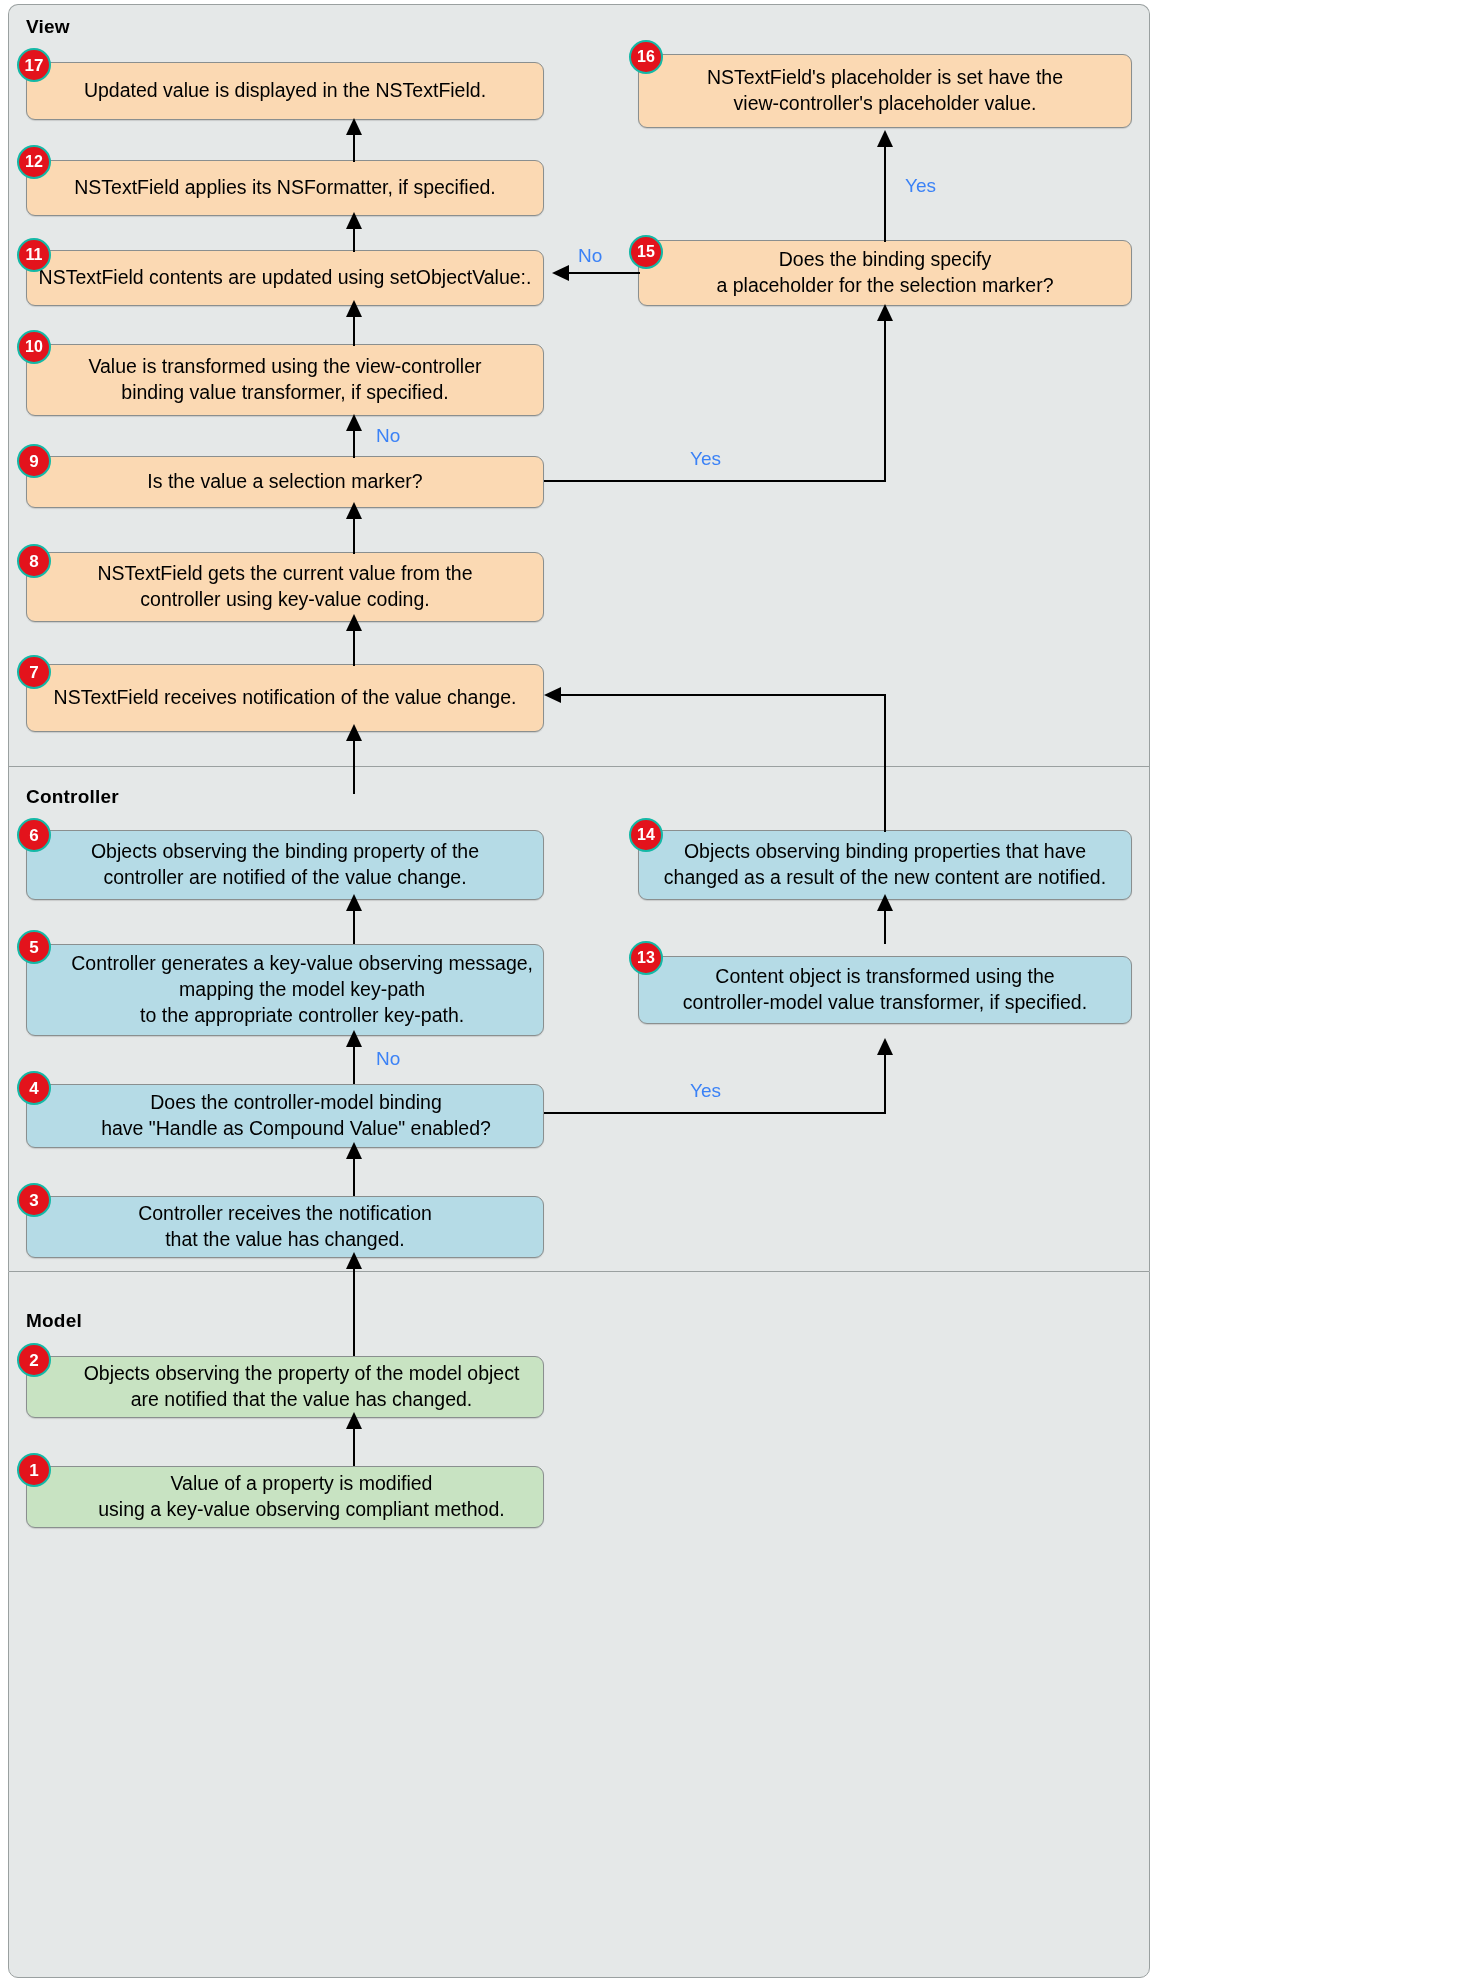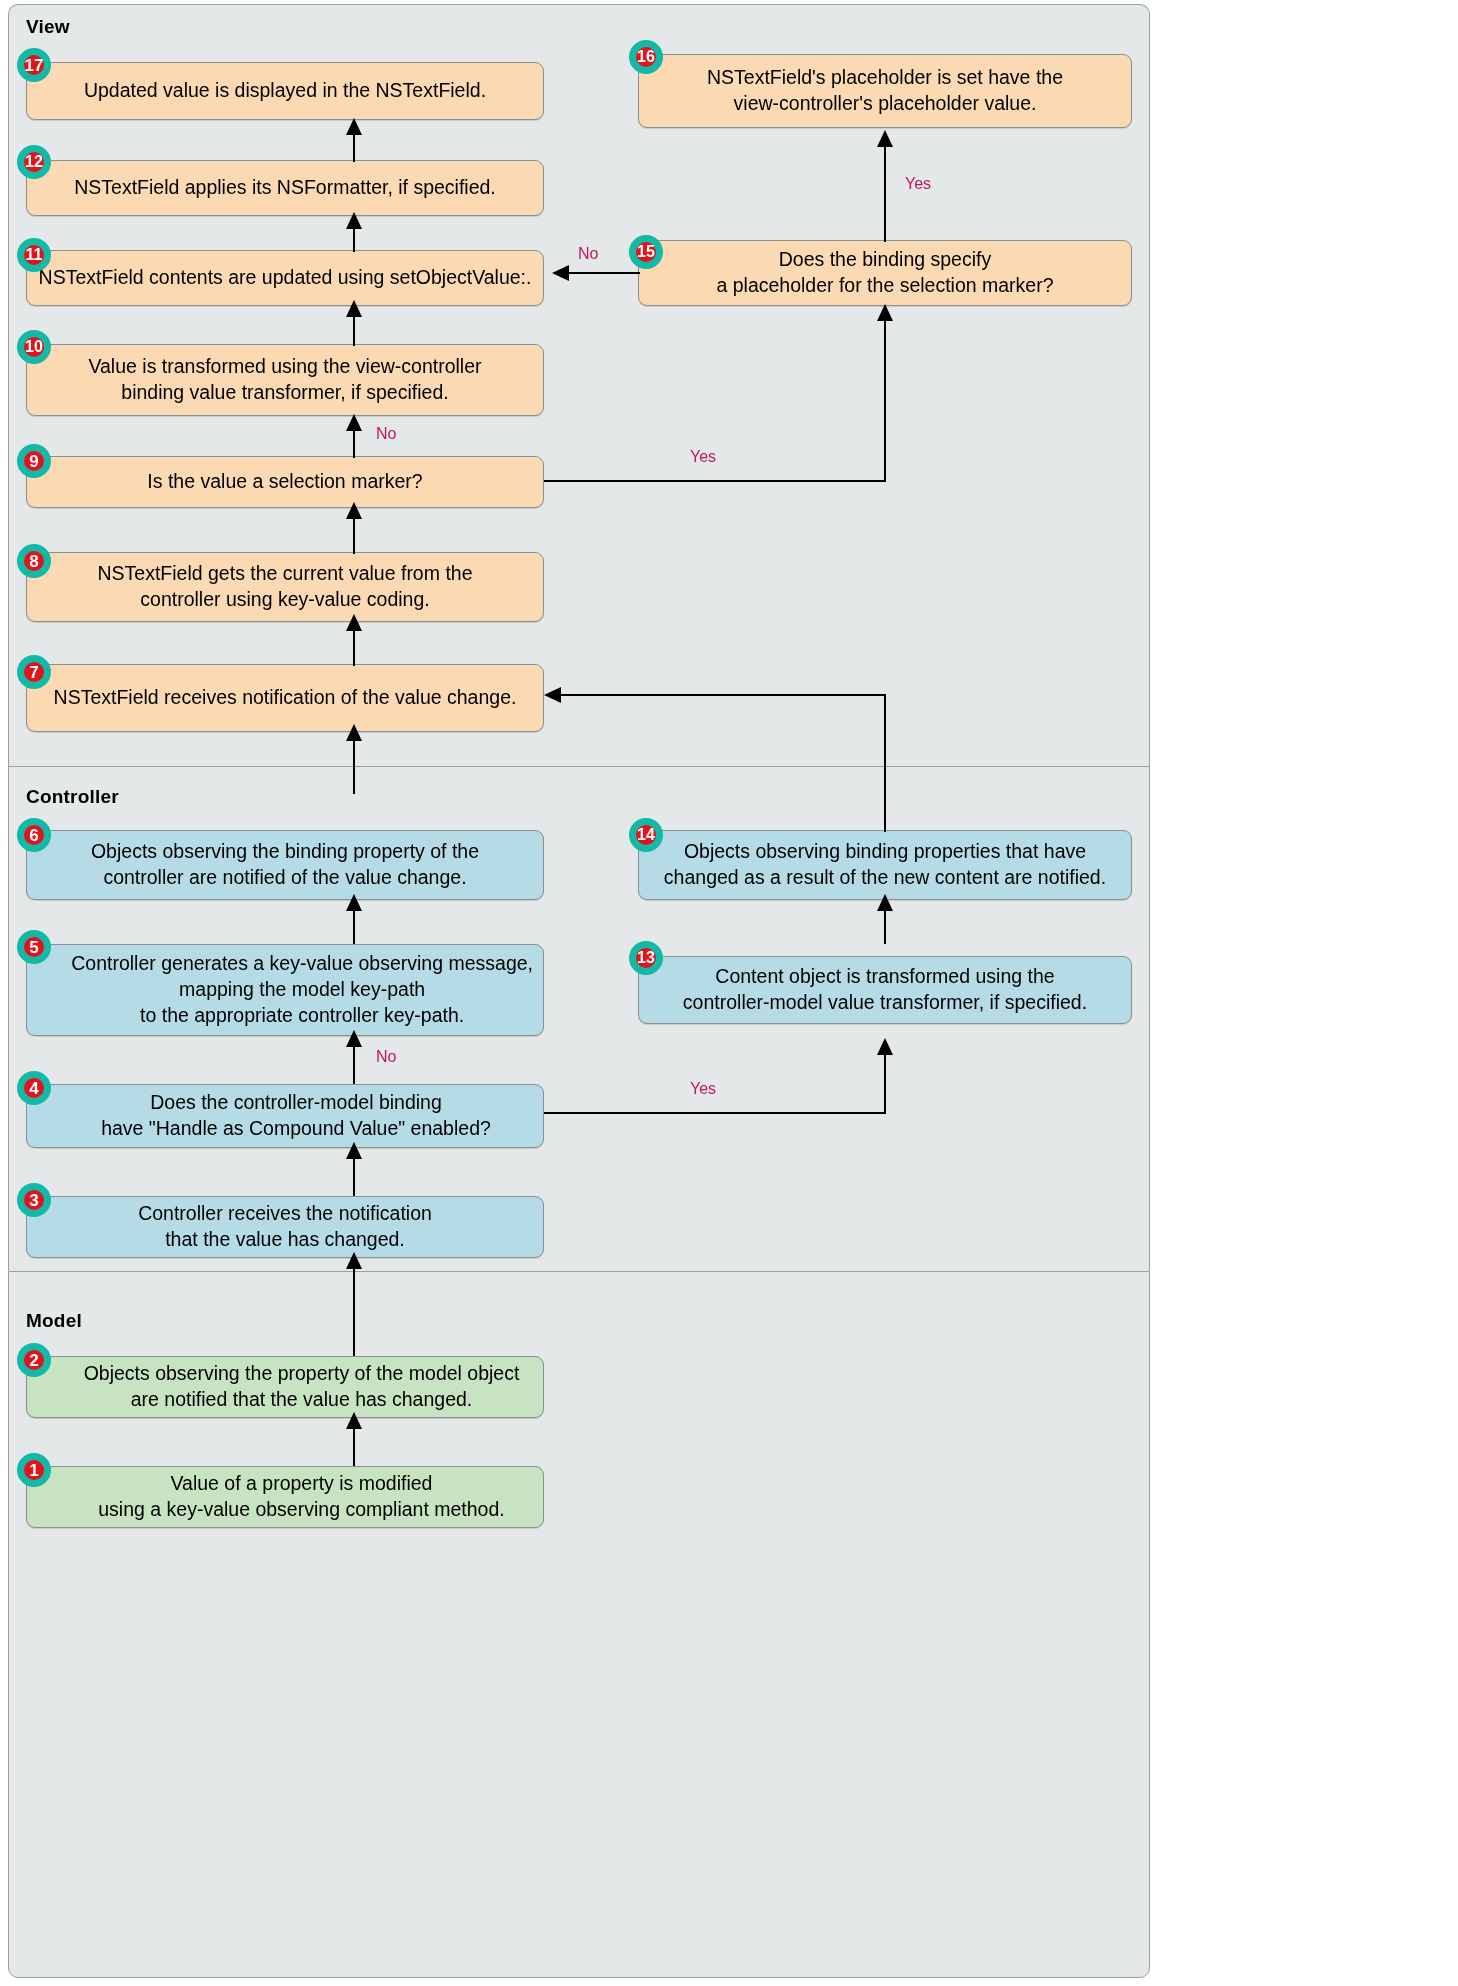--- a/index.html
+++ b/index.html
@@ -77,21 +77,21 @@
   .step.ctrl   { background: #b5dbe6; }
   .step.model  { background: #c8e3c2; padding-left: 43px; }
 
   
   .badge {
     position: absolute;
     width: 34px;
     height: 34px;
     border-radius: 50%;
     background: #e3131c;
-    border: 7px solid #14b8a6;
+    border: 2px solid #14b8a6;
     box-sizing: border-box;
     color: #ffffff;
     font-size: 17px;
     font-weight: bold;
     display: flex;
     align-items: center;
     justify-content: center;
     z-index: 30;
     line-height: 1;
   }
@@ -120,22 +120,22 @@
     width: 0;
     height: 0;
     border-top: 8px solid transparent;
     border-bottom: 8px solid transparent;
     border-right: 17px solid #000000;
     z-index: 6;
   }
 
   .edge-label {
     position: absolute;
-    font-size: 16px;
-    color: #be185d;
+    font-size: 19px;
+    color: #3b82f6;
     z-index: 10;
     white-space: nowrap;
   }
 </style>
 </head>
 <body>
 
 <div id="canvas">
 
   <div class="lane lane-view"></div>

